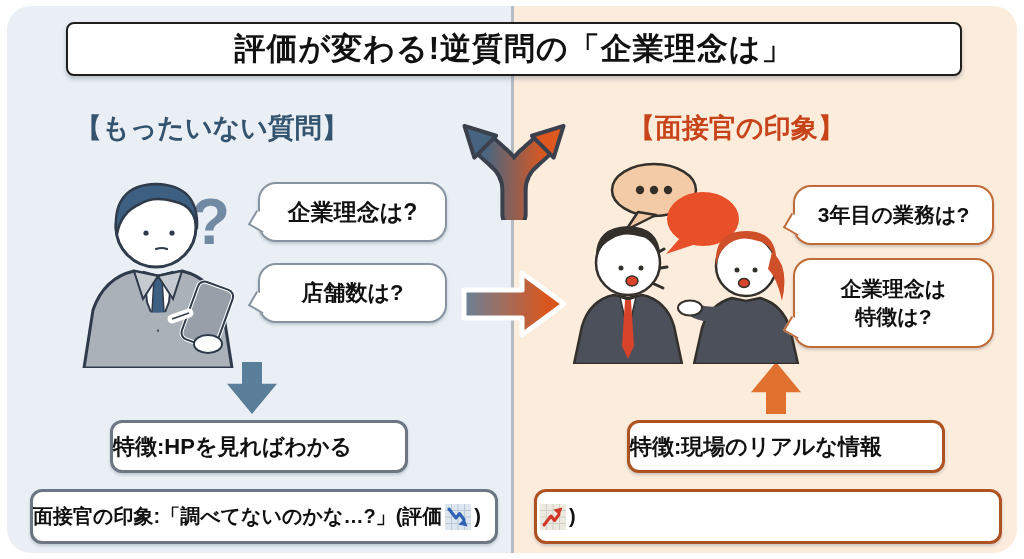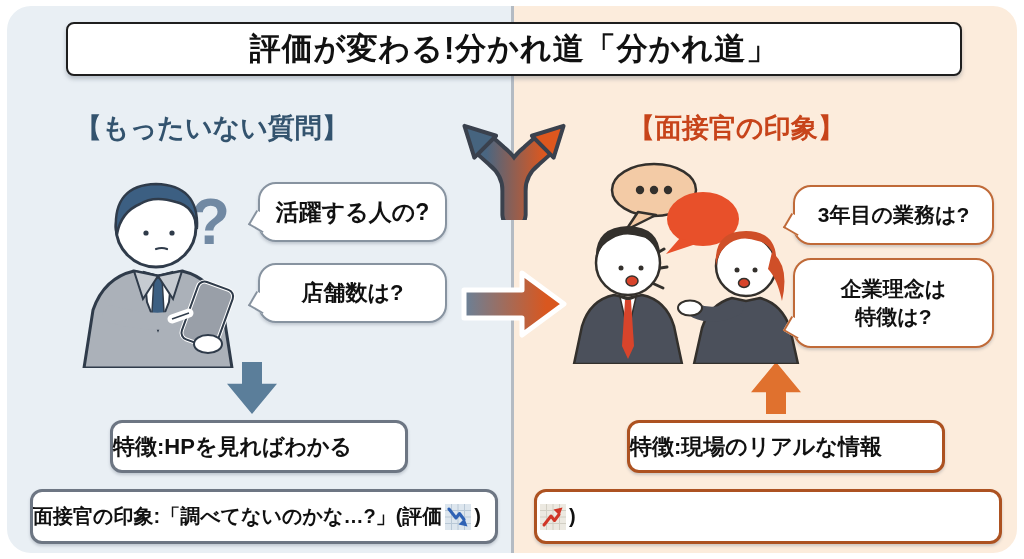--- a/index.html
+++ b/index.html
@@ -54,21 +54,21 @@
 <body>
 
 <div class="canvas">
   <div class="board">
     <div class="half half-left"></div>
     <div class="half half-right"></div>
     <div class="divider"></div>
   </div>
 
   <div class="title-box">
-    <span>評価が変わる!分かれ道「分かれ道」</span>
+    <span>評価が変わる!逆質問の「企業理念は」</span>
   </div>
 
   <div class="section-header header-left">【もったいない質問】</div>
   <div class="section-header header-right">【面接官の印象】</div>
 
   <svg class="fork-svg" viewBox="0 0 140 115">
     <defs>
       <linearGradient id="forkGrad" x1="0" y1="0" x2="140" y2="0" gradientUnits="userSpaceOnUse">
         <stop offset="0.3" stop-color="#4a6681"></stop>
           <stop offset="0.72" stop-color="#dd571e"></stop>
@@ -134,21 +134,21 @@
     <ellipse cx="124" cy="152" rx="12" ry="7.5" fill="#ffffff" stroke="#33302c" stroke-width="2"></ellipse>
     <circle cx="180" cy="110" r="30" fill="#ffffff" stroke="#33302c" stroke-width="2.5"></circle>
     <path d="M150,110 Q147,75 180,75 Q213,75 210,110 Q208,88 192,85 Q176,79 164,87 Q152,95 150,110 Z" fill="#cf4f28"></path>
     <path d="M206,96 Q224,110 216,145 Q211,122 202,113 Z" fill="#cf4f28"></path>
     <circle cx="171" cy="114" r="2.5" fill="#33302c"></circle>
     <circle cx="189" cy="114" r="2.5" fill="#33302c"></circle>
     <ellipse cx="178" cy="127" rx="5.5" ry="4.5" fill="#d8442b" stroke="#33302c" stroke-width="1.5"></ellipse>
   </svg>
 
   <div class="bubble bubble-gray bubble-l1">
-    <span>活躍する人の?</span>
+    <span>企業理念は?</span>
   </div>
   <div class="bubble bubble-gray bubble-l2">
     <span>店舗数は?</span>
   </div>
 
   <svg class="mid-arrow-svg" viewBox="0 0 108 80">
     <defs>
       <linearGradient id="midGrad" x1="0" y1="0" x2="108" y2="0" gradientUnits="userSpaceOnUse">
         <stop offset="0.05" stop-color="#6b8096"></stop>
           <stop offset="0.8" stop-color="#d9571f"></stop>

